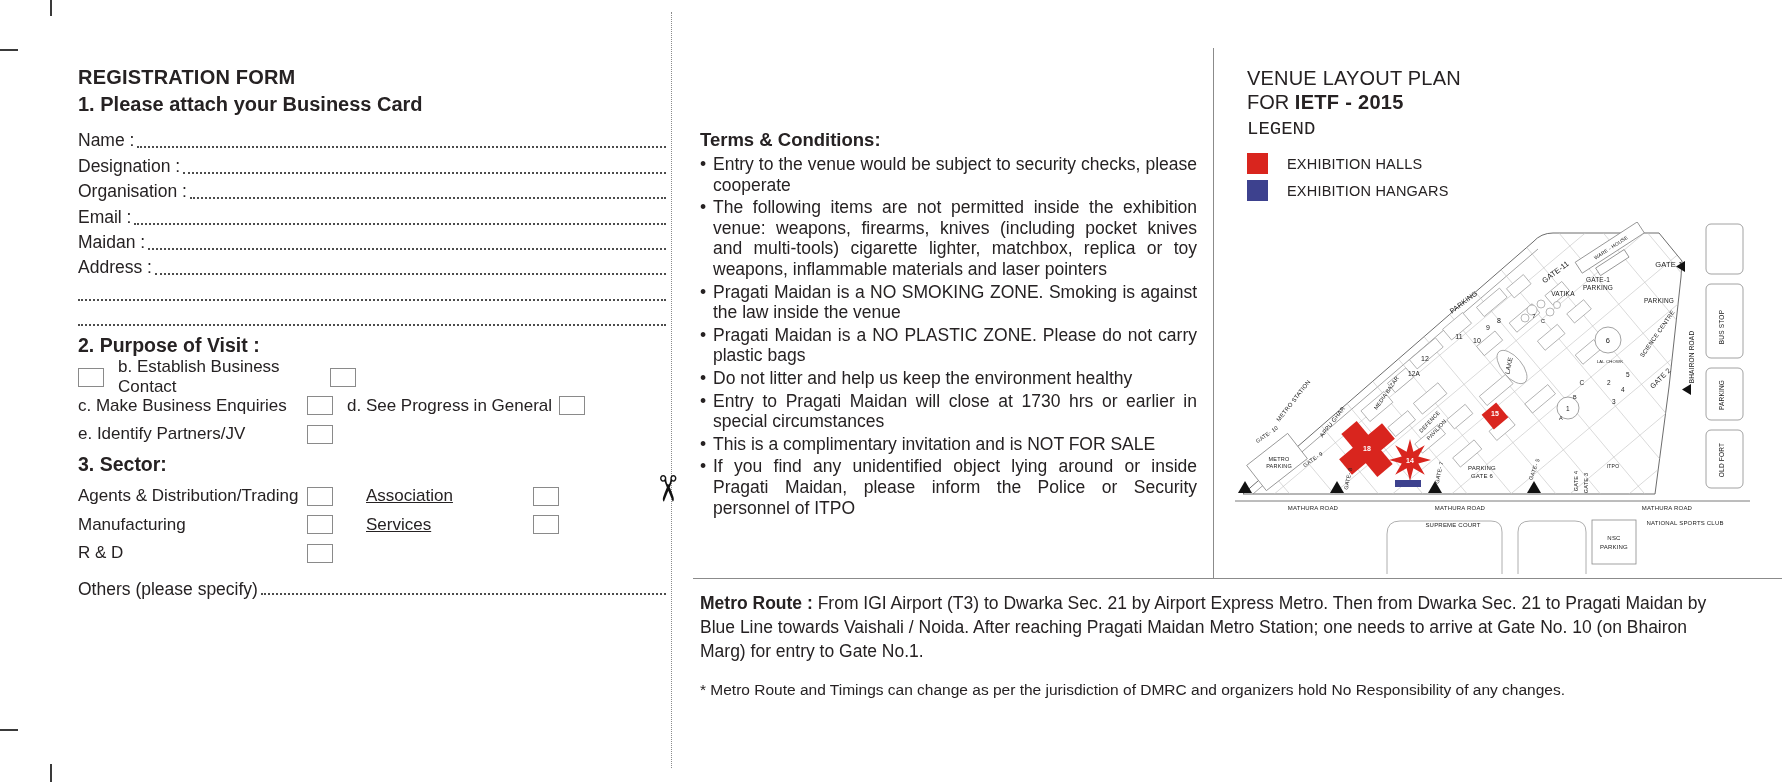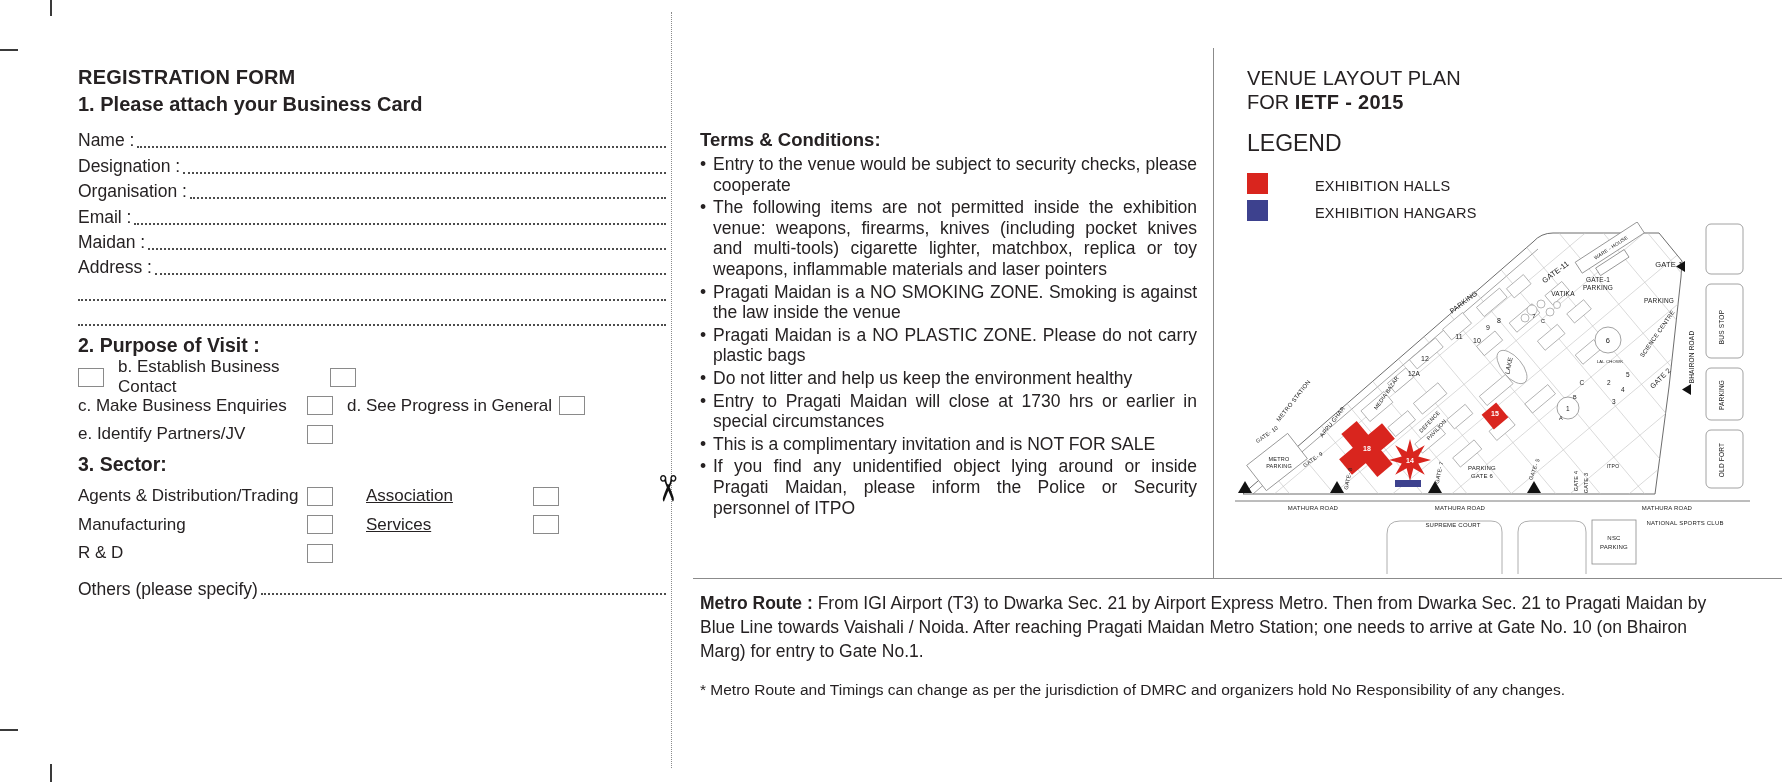--- a/index.html
+++ b/index.html
@@ -42,22 +42,22 @@
   
   #metro { position: absolute; left: 700px; top: 591px; width: 1008px; font-size: 17.5px; line-height: 24px; }
   #metro .bold { font-weight: bold; }
   #metro-note { margin-top: 17px; font-size: 15.5px; line-height: 19px; }
 
   
   #venue-head { position: absolute; left: 1247px; top: 66px; }
   .venue-title { font-size: 20px; line-height: 24px; letter-spacing: .2px; }
   .venue-for { font-size: 20px; line-height: 24px; }
   .venue-for b { letter-spacing: .3px; }
-  .legend-heading { font-size: 23px; margin-top: 16px; margin-bottom: 10px; }
-  .legend-row { display: flex; align-items: flex-end; height: 27px; gap: 28px; }
+  .legend-heading { font-size: 19px; margin-top: 4px; margin-bottom: 10px; font-family: Liberation Mono, monospace; }
+  .legend-row { display: flex; align-items: center; height: 27px; }
   .legend-swatch { width: 21px; height: 21px; margin-right: 19px; flex: none; }
   .legend-label { font-size: 14.5px; letter-spacing: .2px; }
 
   #map-wrap { position: absolute; left: 1235px; top: 222px; width: 515px; height: 355px; }
   svg text { font-family: "Liberation Sans", sans-serif; }
 </style>
 </head>
 <body>
 
 <div class="crop" style="left:50px; top:0; width:1.6px; height:16px;"></div>

